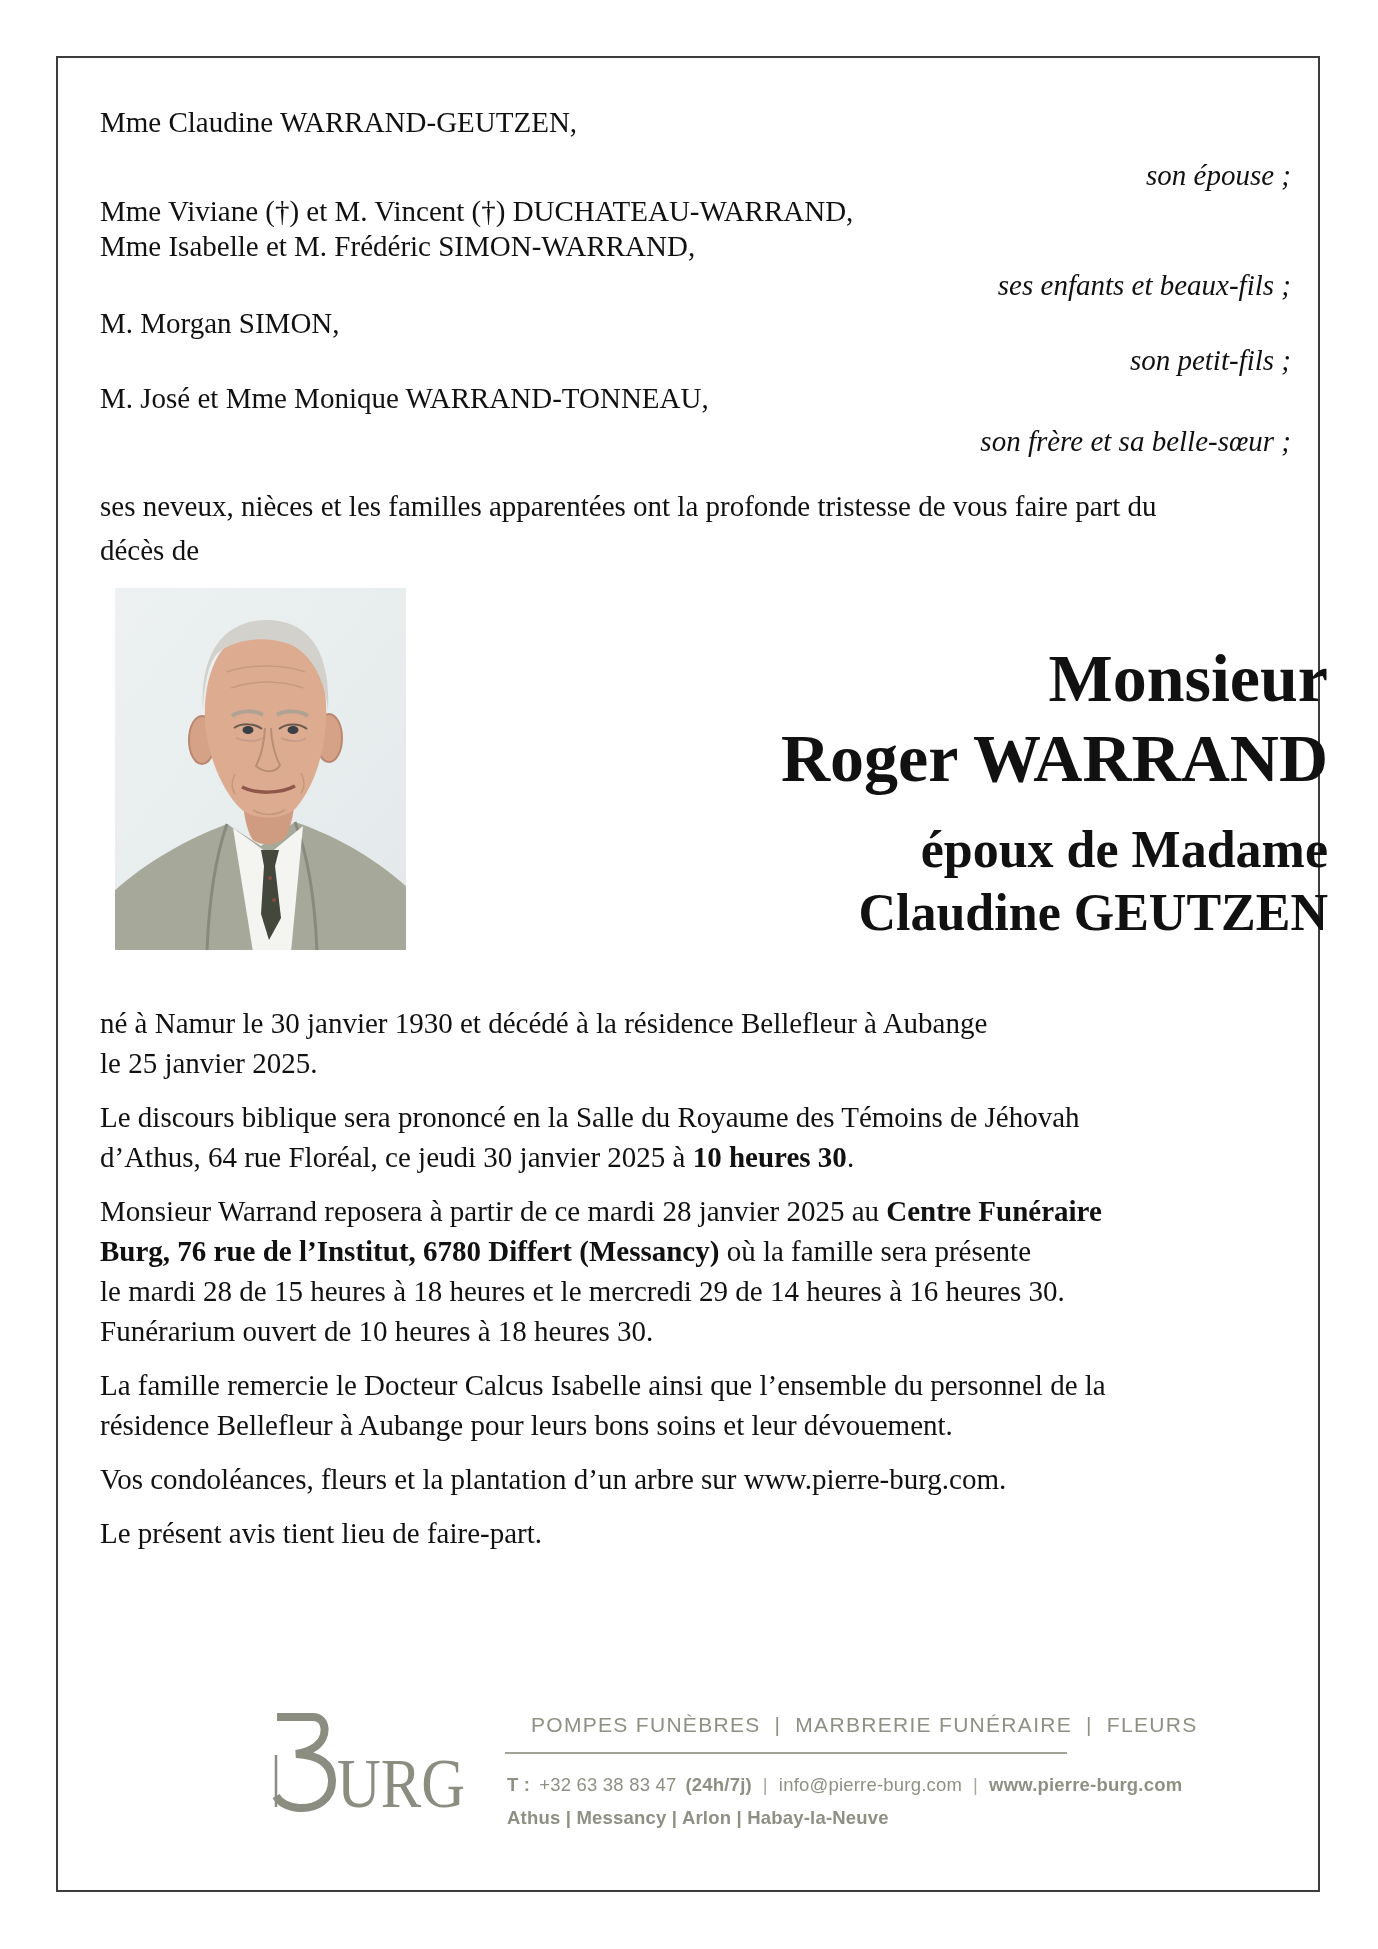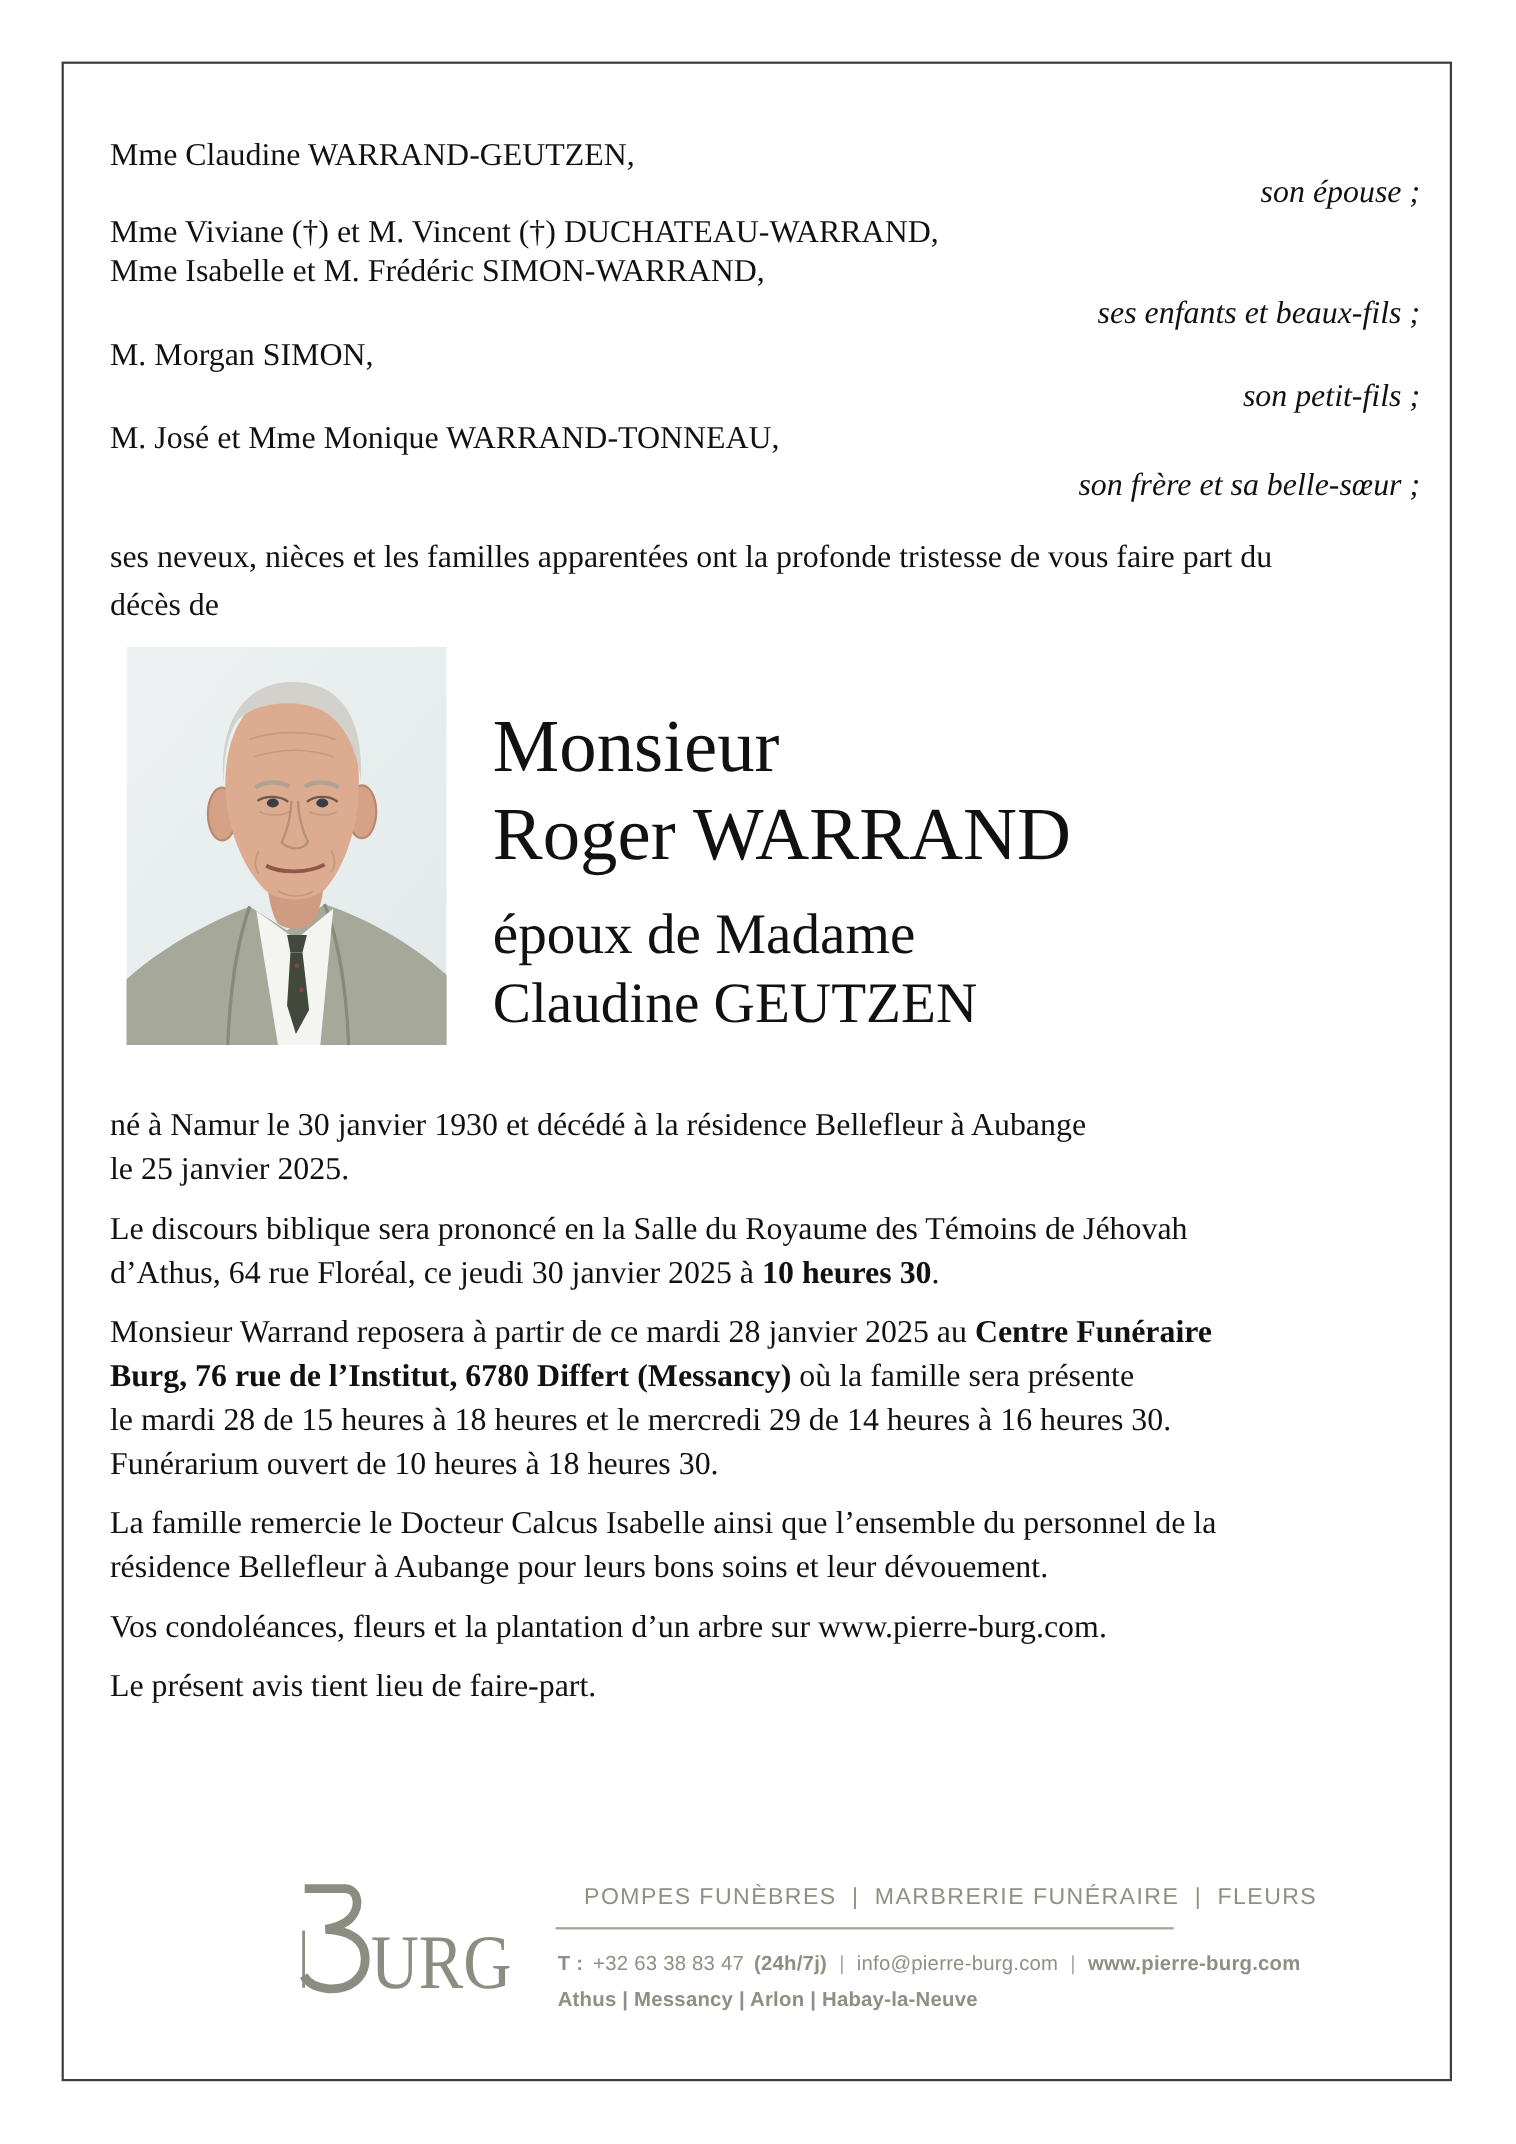--- a/index.html
+++ b/index.html
@@ -14,22 +14,22 @@
   }
   .line{
     position:absolute;left:42px;white-space:nowrap;
     font-size:29px;line-height:40px;
   }
   .rel{
     position:absolute;right:27px;left:auto;white-space:nowrap;
     font-style:italic;font-size:29px;line-height:40px;text-align:right;
   }
   .tline{
-    position:absolute;left:390px;width:880px;text-align:left;
-    white-space:nowrap;font-weight:normal;line-height:1;
+    position:absolute;left:390px;width:880px;text-align:right;
+    white-space:nowrap;font-weight:bold;line-height:1;
   }
   .t-big{font-size:68px;}
   .t-mid{font-size:52px;}
   .photo{
     position:absolute;left:57px;top:530px;width:291px;height:362px;
   }
   .bodytext{
     position:absolute;left:42px;top:945px;width:1195px;
     font-size:29px;line-height:40px;
   }
@@ -53,21 +53,21 @@
   .f-contact .sep{color:#a8a99e;padding:0 2px;}
   .f-cities{
     position:absolute;left:449px;top:1749px;font-size:18.5px;white-space:nowrap;letter-spacing:0.2px;font-weight:bold;
   }
 </style>
 </head>
 <body>
 
 <div class="frame">
 
-  <div class="line" style="top:63px">Mme Claudine WARRAND-GEUTZEN,</div>
+  <div class="line" style="top:44px">Mme Claudine WARRAND-GEUTZEN,</div>
   <div class="rel" style="top:97px">son épouse ;</div>
 
   <div class="line" style="top:133px">Mme Viviane (†) et M. Vincent (†) DUCHATEAU-WARRAND,</div>
   <div class="line" style="top:168px">Mme Isabelle et M. Frédéric SIMON-WARRAND,</div>
   <div class="rel" style="top:207px">ses enfants et beaux-fils ;</div>
 
   <div class="line" style="top:245px">M. Morgan SIMON,</div>
   <div class="rel" style="top:282px">son petit-fils ;</div>
 
   <div class="line" style="top:320px">M. José et Mme Monique WARRAND-TONNEAU,</div>

